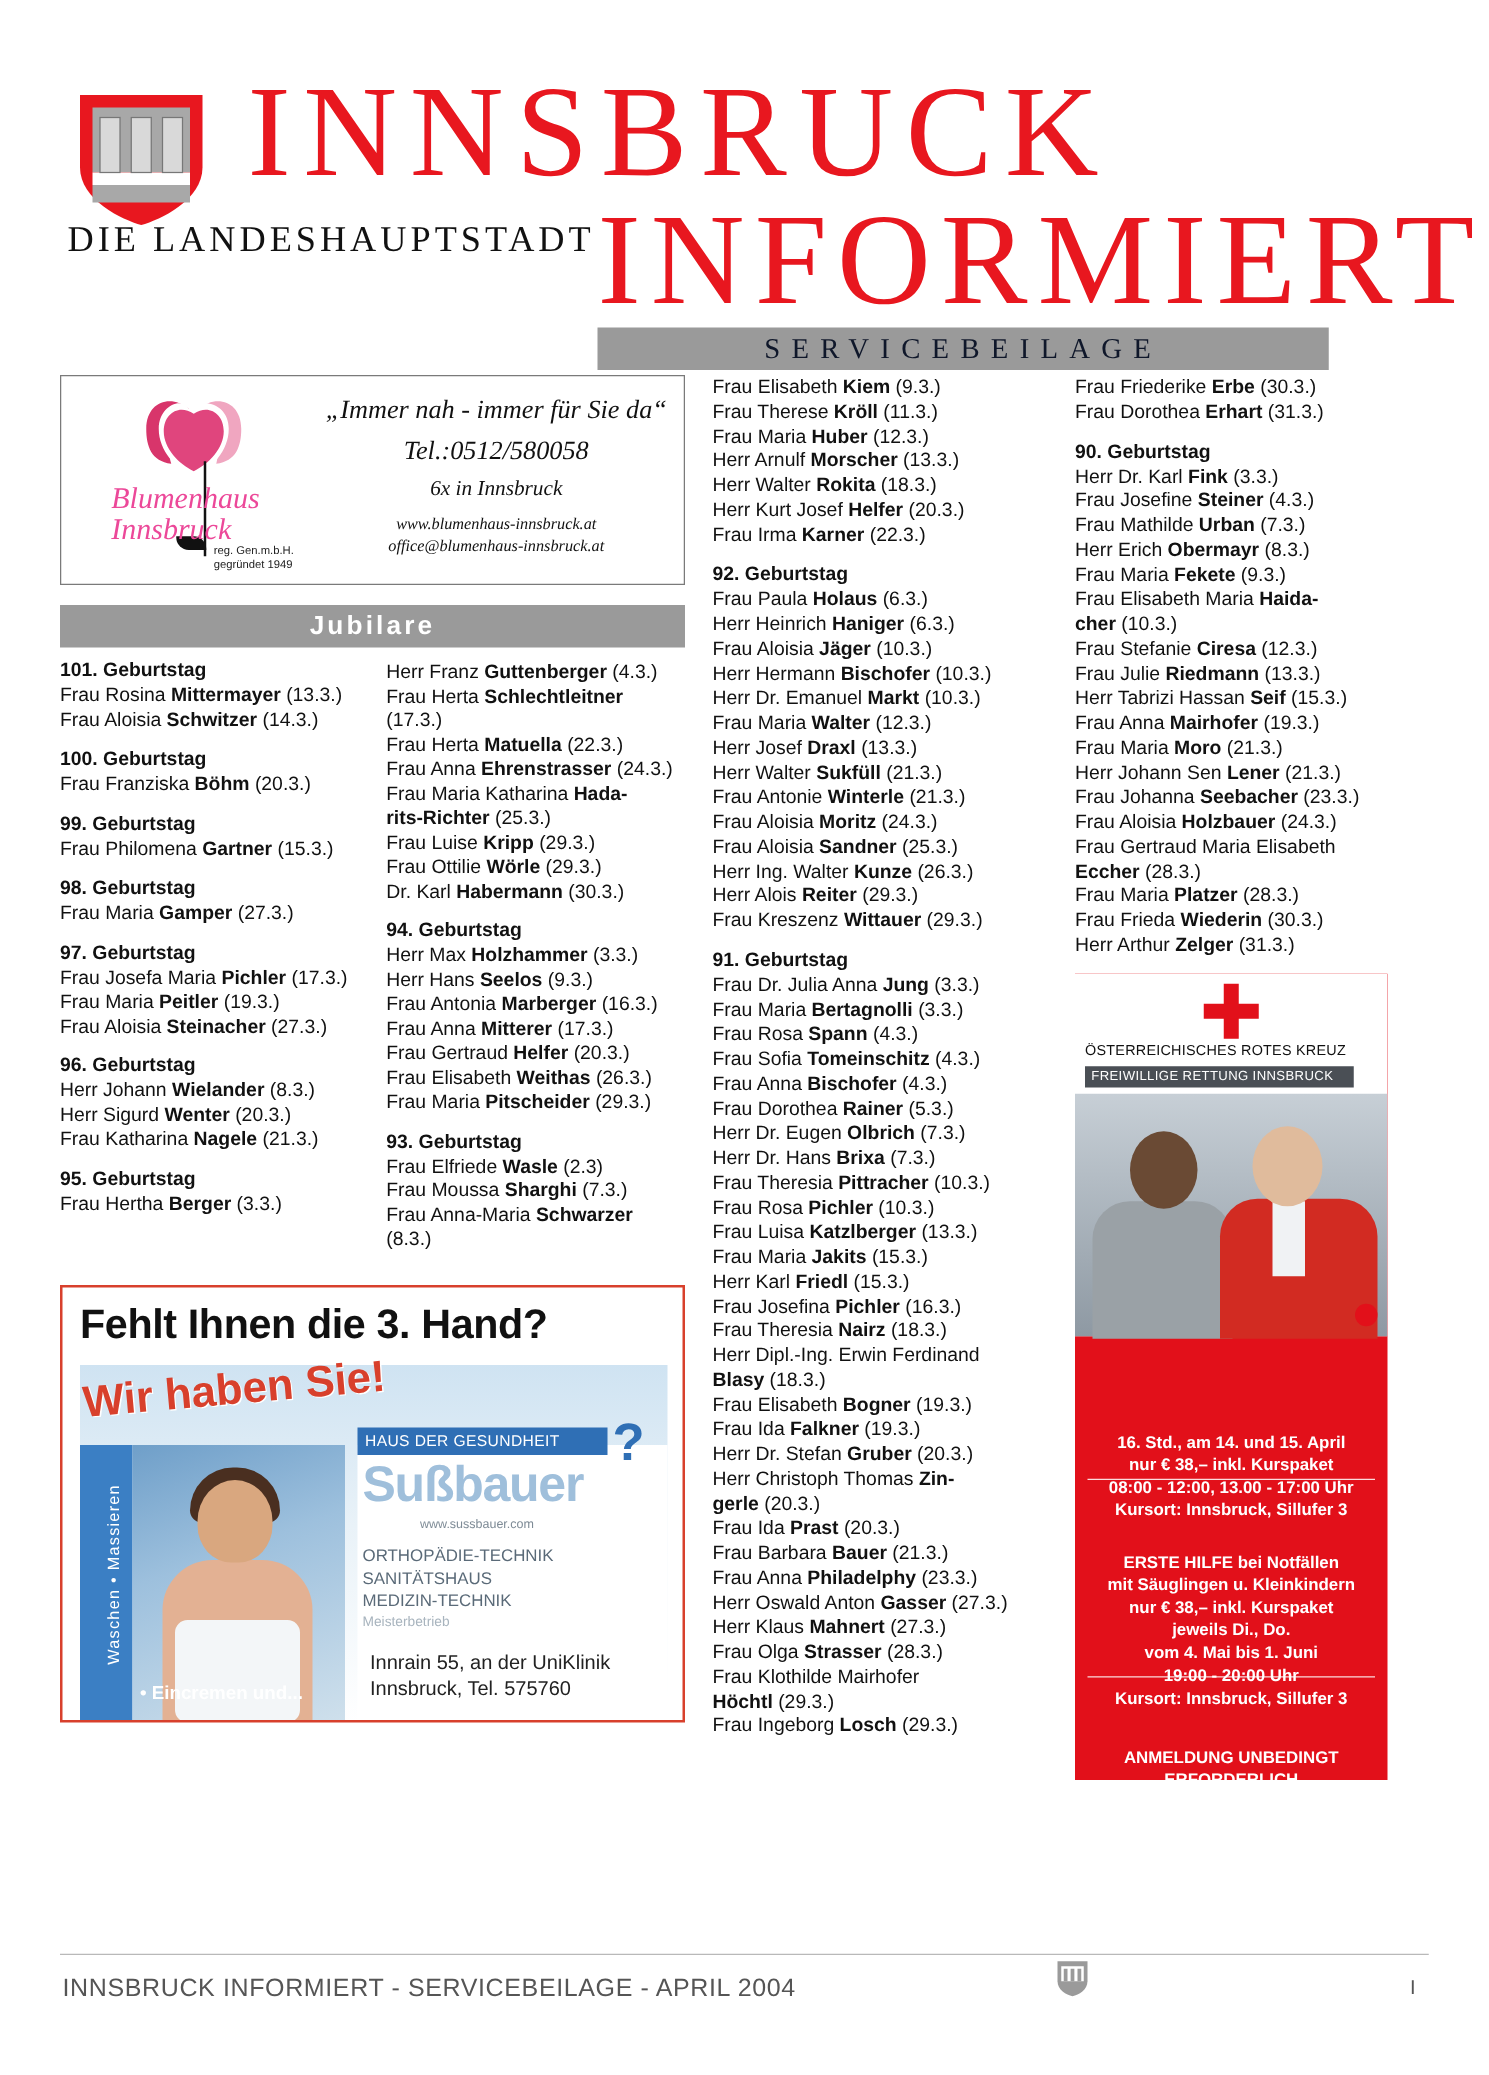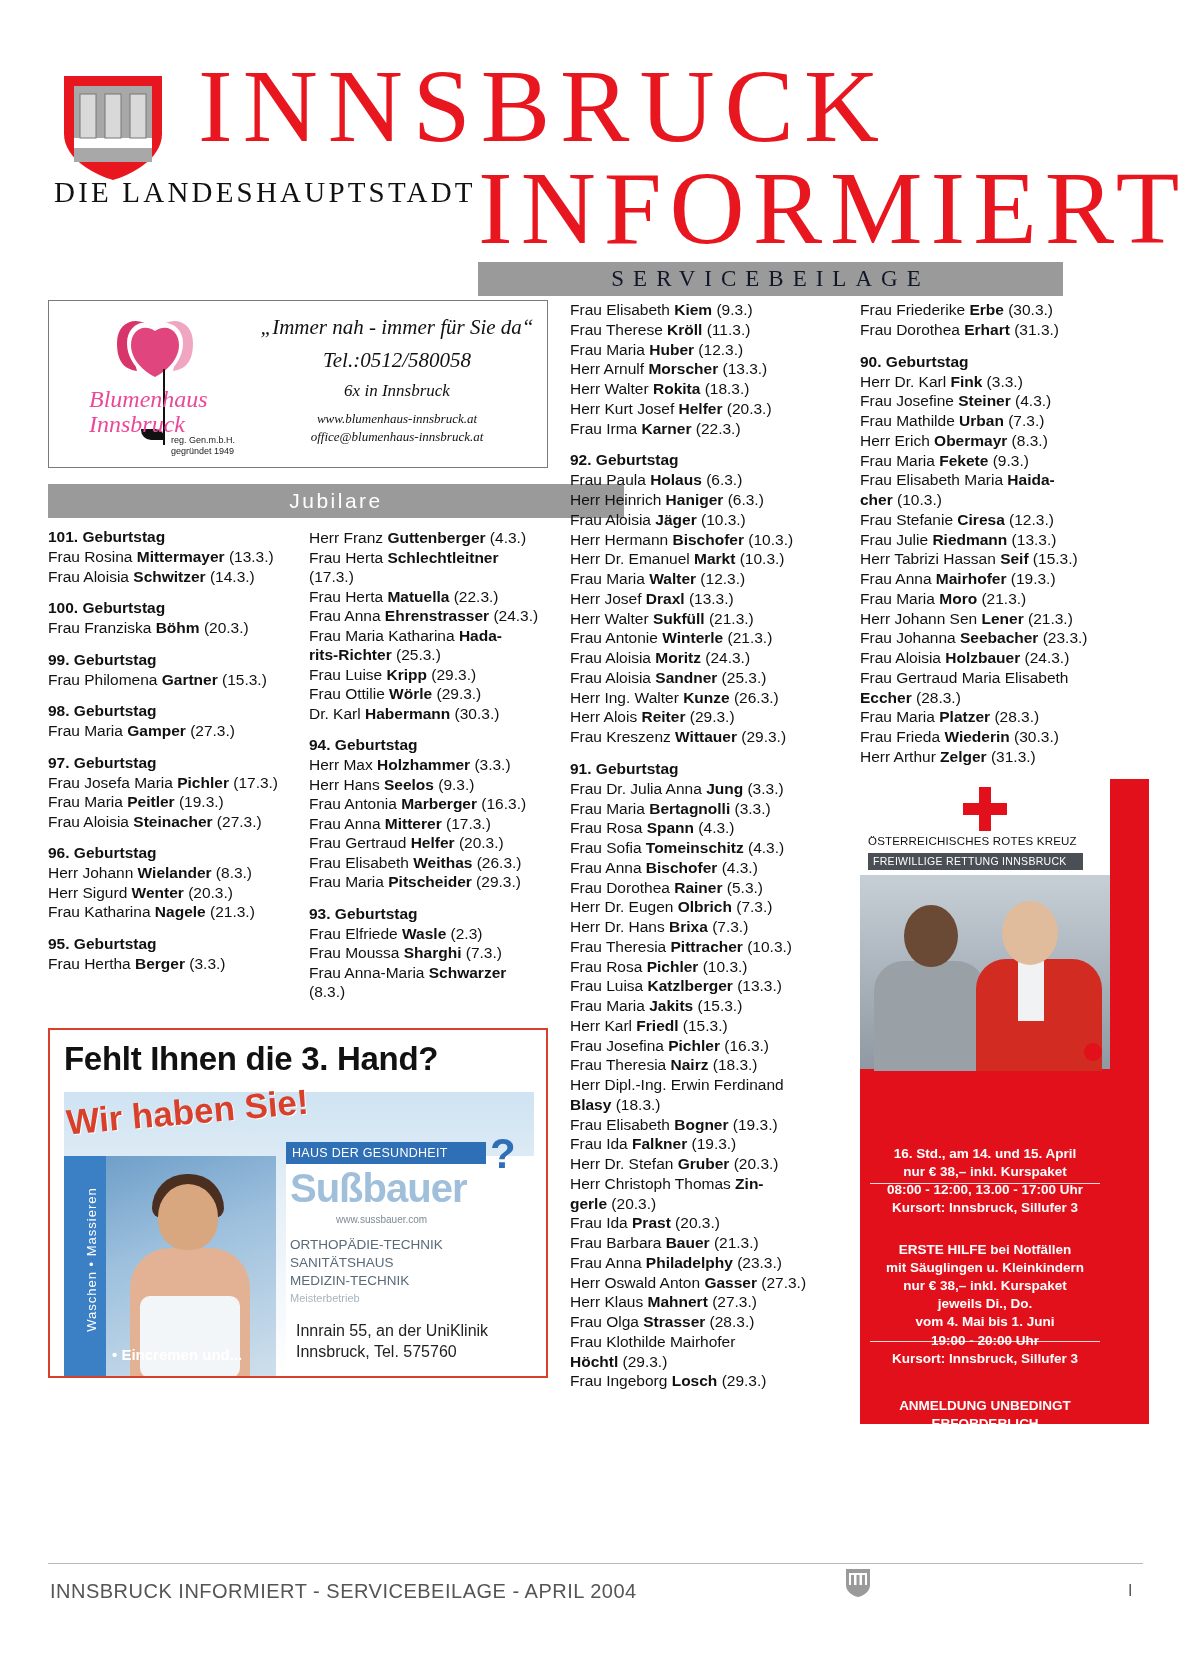--- a/index.html
+++ b/index.html
@@ -81,24 +81,25 @@
   .bh-leaf { position:absolute; left: 82px; top: 120px; width: 24px; height: 11px; background:#111; border-radius: 0 10px 0 10px;}
   .ad-flower .lines { position: absolute; left: 200px; top: 14px; width: 296px; text-align: center; }
   .ad-l1 { font-family: "Liberation Serif", serif; font-style: italic; font-size: 21px; color:#111; }
   .ad-l2 { font-family: "Liberation Serif", serif; font-style: italic; font-size: 21px; color:#111; margin-top: 8px;}
   .ad-l3 { font-family: "Liberation Serif", serif; font-style: italic; font-size: 17px; color:#111; margin-top: 8px;}
   .ad-l4 { font-family: "Liberation Serif", serif; font-style: italic; font-size: 13px; color:#111; margin-top: 10px;}
   .ad-l5 { font-family: "Liberation Serif", serif; font-style: italic; font-size: 13px; color:#111; margin-top: 2px;}
 
   
   .jub-bar {
-    width: 576px; height: 34px; background: #9a9a9a;
+    width: 500px; height: 34px; background: #9a9a9a;
     color: #fff; font-size: 21px; letter-spacing: 2.5px;
     display: flex; align-items: center; justify-content: center;
     margin-bottom: 10px;
+    font-weight: bold;
   }
 
   
   .subcols { display: flex; gap: 22px; }
   .subcol { width: 239px; }
   .hd { font-weight: bold; font-size: 15.5px; margin: 13px 0 1px; color:#111; }
   .hd.first { margin-top: 0; }
   .entry { font-size: 15.5px; line-height: 1.26; color: #111; }
   .entry b { font-weight: bold; }
   .col2 .entry, .col3 .entry { font-size: 15.5px; line-height: 1.275; }
@@ -155,21 +156,21 @@
     position:absolute; left:240px; top:136px; font-size:40px; color:#9fbfdb; font-family:"Liberation Sans", sans-serif;
     font-weight:bold; letter-spacing:-1px;
   }
   .ad-hand .www { position:absolute; left:286px; top:184px; font-size:10px; color:#7e8b96; }
   .ad-hand .svc { position:absolute; left:240px; top:206px; font-size:13.5px; color:#5a6a78; line-height:1.35; }
   .ad-hand .meister { position:absolute; left:240px; top:262px; font-size:11px; color:#a8b4be; }
   .ad-hand .addr { position:absolute; left:246px; top:290px; font-size:16px; color:#222; line-height:1.35; }
 
   
   .ad-rk {
-    width: 289px; height: 645px; margin-top: 12px;
+    width: 250px; height: 645px; margin-top: 12px;
     background: #e2101a; color: #fff; position: relative; overflow: hidden;
   }
   .rk-white { position:absolute; left:0; top:0; width:250px; height: 290px; background:#fff; }
   .rk-cross { position:absolute; left:103px; top:8px; width:44px; height:44px; }
   .rk-cross:before, .rk-cross:after { content:""; position:absolute; background:#e2101a; }
   .rk-cross:before { left:16px; top:0; width:12px; height:44px; }
   .rk-cross:after { left:0; top:16px; width:44px; height:12px; }
   .rk-oerk { position:absolute; left:8px; top:56px; font-size:11.5px; color:#111; letter-spacing:.2px; }
   .rk-band { position:absolute; left:8px; top:74px; width:215px; height:17px; background:#4a4f55; color:#fff;
              font-size:10.5px; display:flex; align-items:center; padding-left:5px; letter-spacing:.3px; }

